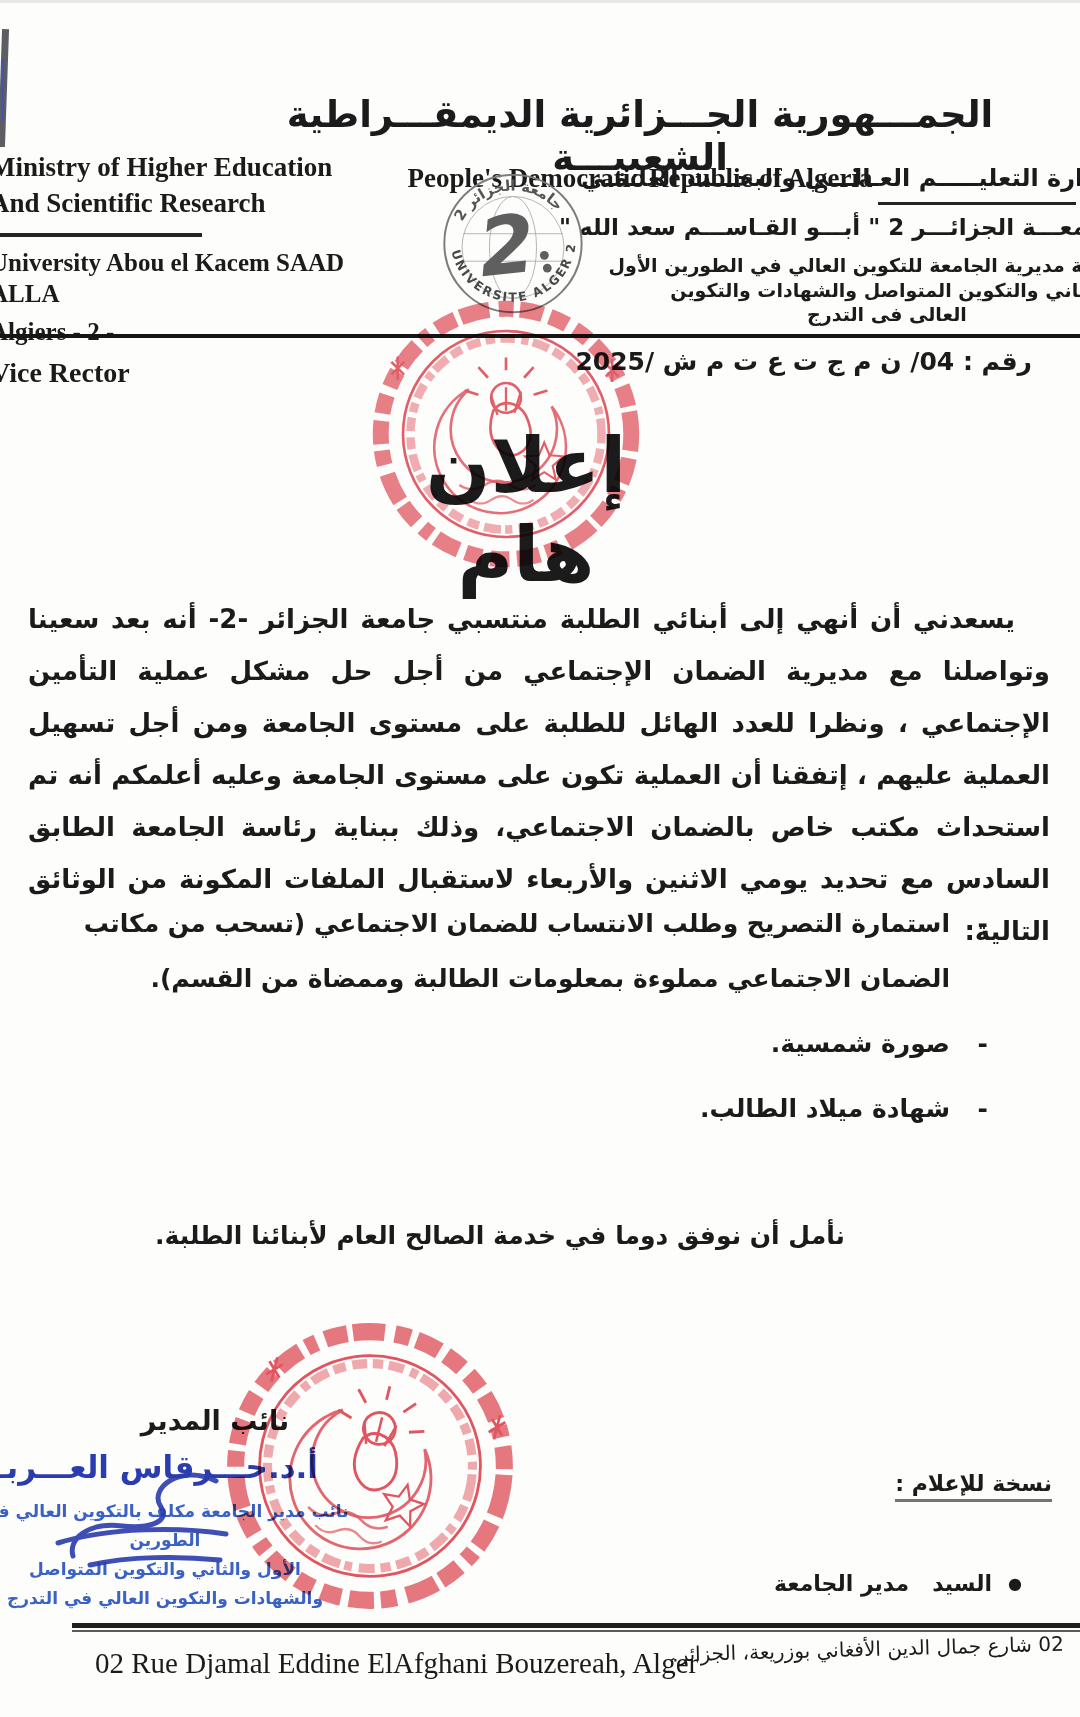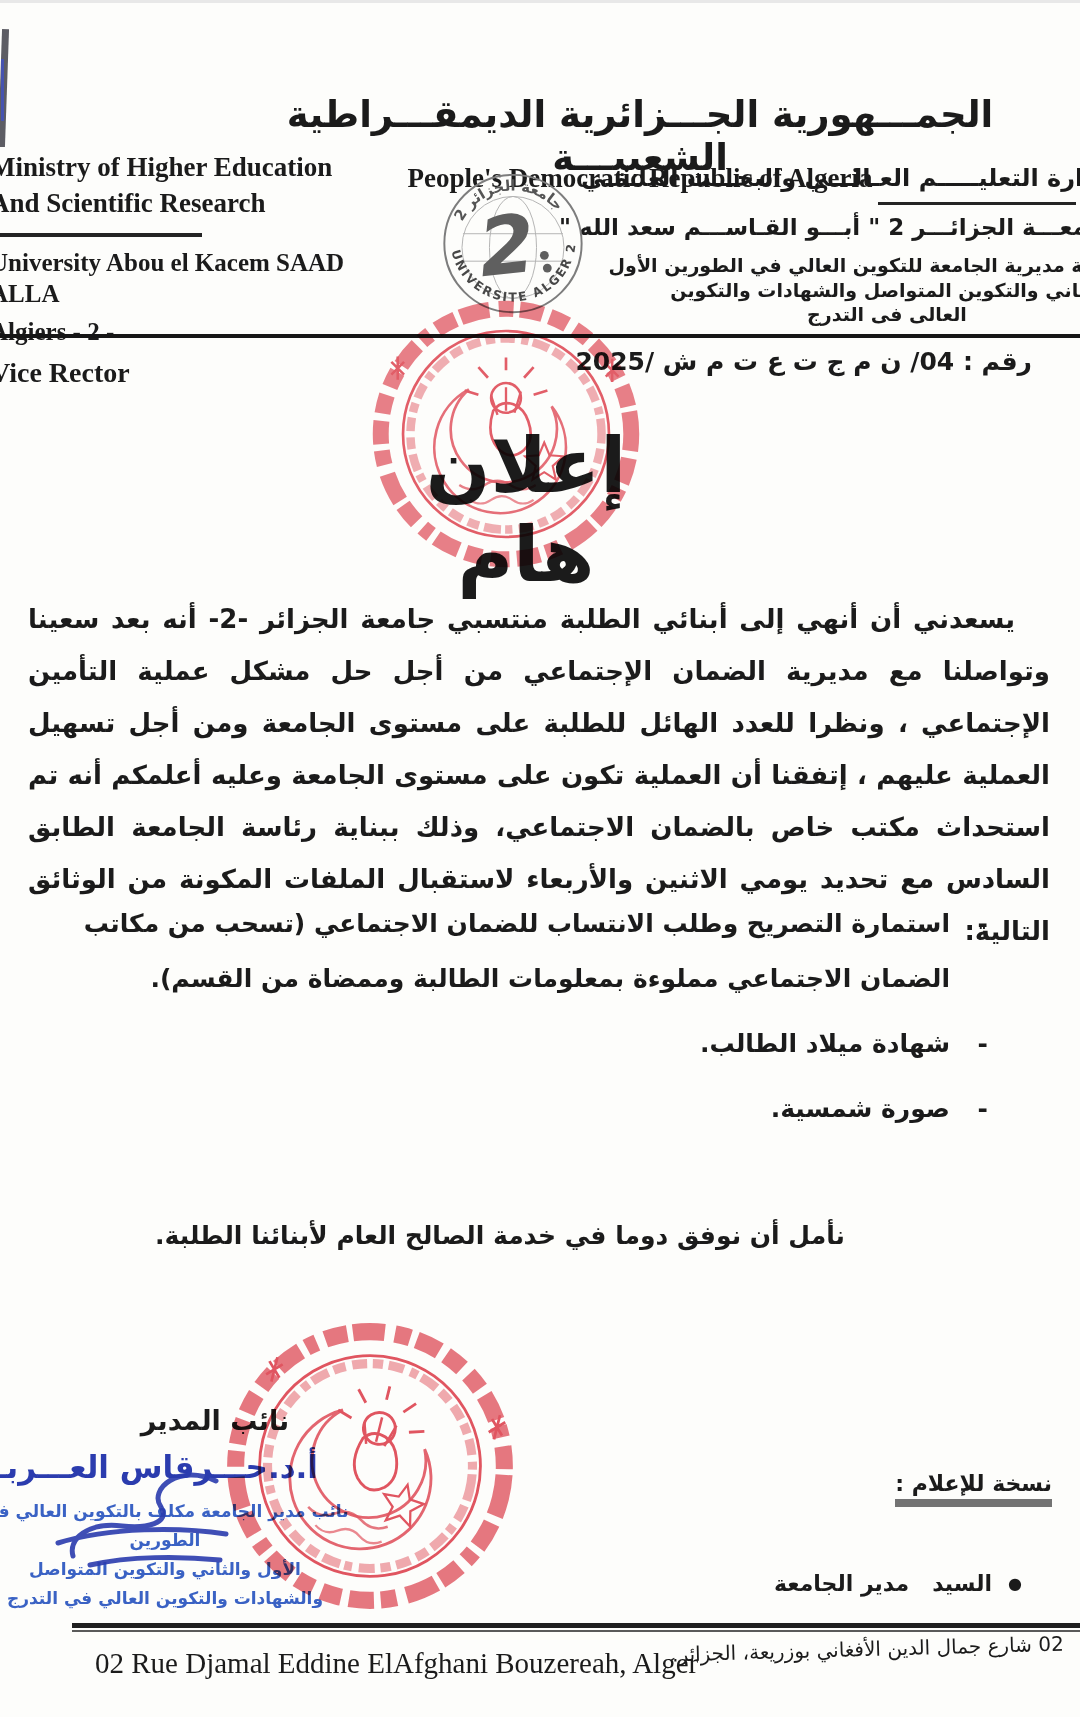--- a/index.html
+++ b/index.html
@@ -52,21 +52,21 @@
   
   .sig-role{position:absolute;top:1402px;left:130px;width:170px;text-align:center;
     font-size:27px;font-weight:bold;direction:rtl;z-index:2;}
   .sig-name{position:absolute;top:1446px;left:-22px;width:340px;white-space:nowrap;
     font-size:31px;font-weight:bold;direction:rtl;letter-spacing:1px;z-index:2;color:#2b3cae;}
   .sig-squiggle{position:absolute;top:1460px;left:28px;width:235px;height:120px;z-index:4;}
   .blue-stamp-text{position:absolute;top:1494px;left:-25px;width:380px;text-align:center;
     font-size:17px;font-weight:bold;direction:rtl;line-height:1.7;z-index:2;color:#3a62c4;}
   
   .copy-heading{position:absolute;top:1468px;right:28px;font-size:22px;font-weight:bold;
-    direction:rtl;z-index:2;border-bottom:8px solid #737373;padding-bottom:3px;}
+    direction:rtl;z-index:2;border-bottom:3px solid #737373;padding-bottom:3px;}
   .copy-item{position:absolute;top:1568px;right:58px;font-size:22px;font-weight:bold;
     direction:rtl;z-index:2;white-space:pre;}
   .copy-item .dot{font-size:16px;margin-left:16px;vertical-align:2px;}
   
   .footer-line{position:absolute;top:1620px;left:72px;right:0;height:2px;
     border-top:5px solid #1f1f1f;border-bottom:2px solid #5a5a5a;z-index:2;}
   .footer-en{position:absolute;top:1644px;left:95px;font-family:"Liberation Serif",serif;
     font-size:29px;z-index:2;}
   .footer-ar{position:absolute;top:1634px;right:16px;font-size:20px;direction:rtl;z-index:2;
     transform:rotate(-1.6deg);}
@@ -153,22 +153,22 @@
 
   <div class="main-divider"></div>
   <div class="ref-number">رقم : 04/ ن م ج ت ع  ت م ش /2025</div>
 
   <div class="doc-title">إعلان هام</div>
 
   <div class="body-par">يسعدني أن أنهي إلى أبنائي الطلبة منتسبي جامعة الجزائر -2- أنه بعد سعينا وتواصلنا مع مديرية الضمان الإجتماعي من أجل حل مشكل عملية التأمين الإجتماعي ، ونظرا للعدد الهائل للطلبة على مستوى الجامعة ومن أجل تسهيل العملية عليهم ، إتفقنا أن العملية تكون على مستوى الجامعة وعليه أعلمكم أنه تم استحداث مكتب خاص بالضمان الاجتماعي، وذلك ببناية رئاسة الجامعة الطابق السادس مع تحديد يومي الاثنين والأربعاء لاستقبال الملفات المكونة من الوثائق التالية:</div>
 
   <ul class="doc-list">
     <li>استمارة التصريح وطلب الانتساب للضمان الاجتماعي (تسحب من مكاتب الضمان الاجتماعي مملوءة بمعلومات الطالبة وممضاة من القسم).</li>
+    <li>صورة شمسية.</li>
     <li>شهادة ميلاد الطالب.</li>
-    <li>صورة شمسية.</li>
   </ul>
 
   <div class="closing">نأمل أن نوفق دوما في خدمة الصالح العام لأبنائنا الطلبة.</div>
 
   <div class="sig-role">نائب المدير</div>
   <div class="sig-name">أ.د.حـــرقاس العـــربـــي</div>
   <div class="blue-stamp-text">
     <div>نائب مدير الجامعة مكلف بالتكوين العالي في الطورين</div>
     <div>الأول والثاني والتكوين المتواصل</div>
     <div>والشهادات والتكوين العالي في التدرج</div>

